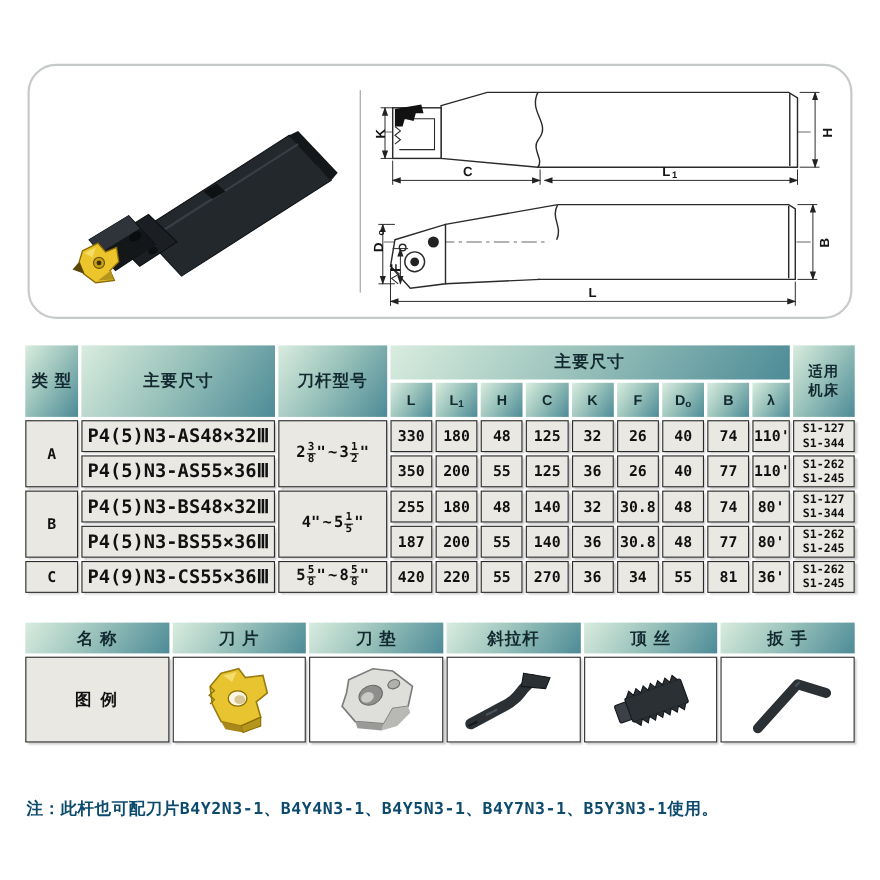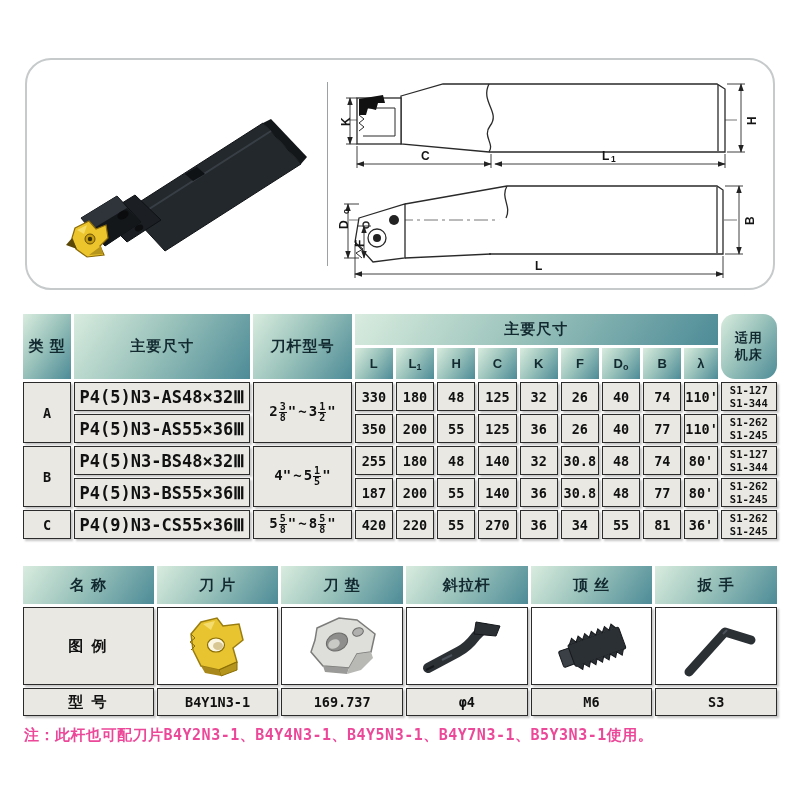--- a/index.html
+++ b/index.html
@@ -26,46 +26,46 @@
   .cell {
     background:#e9e8e3; border:1.6px solid #2b2b2b; text-align:center; vertical-align:middle;
     font-family:"DejaVu Sans Mono", monospace; font-weight:bold; font-size:13.5px; color:#111;
     box-shadow:2px 2px 2px rgba(90,90,90,.35);
   }
 
   
   .main-table { position:absolute; left:20px; top:311px; width:760px; }
   .main-table .hd.dim { font-size:13px; letter-spacing:0; }
   .main-table .mach { font-size:10.5px; line-height:1.15; letter-spacing:0; font-family:"DejaVu Sans Mono", monospace; }
-  .main-table .mach-hd { font-size:13px; line-height:1.25; letter-spacing:1px;border-radius:14px; }
+  .main-table .mach-hd { font-size:13px; line-height:1.25; letter-spacing:1px; }
   .main-table tr.datarow { height:29px; }
   .main-table tr.hrow1 { height:31px; }
   .main-table tr.hrow2 { height:31px; }
   .model-cell { font-size:17px; letter-spacing:0; }
   .range-cell { font-size:14px; }
   sub.small { font-size:9px; vertical-align:-2px; }
 
   
   .fr { display:inline-block; vertical-align:-0.55em; text-align:center; line-height:1.05; font-size:10px; margin:0 1px; }
   .fr .n { display:block; border-bottom:1.3px solid #111; padding:0 1px; }
   .fr .d { display:block; }
   .tld { margin:0 2px; }
 
   
   .parts-table { position:absolute; left:20px; top:563px; width:760px; }
-  .parts-table tr.hrow { height:38px;margin-top:44px; }
+  .parts-table tr.hrow { height:28px;margin-top:44px; }
   .parts-table tr.legendrow { height:78px;padding-left:44px; }
   .parts-table tr.modelrow { height:28px; }
   .parts-table .legend-img { background:#ffffff; }
   .legend-img svg { display:block; margin:0 auto; }
 
   
   .note {
     position:absolute; left:24px; top:726px; width:740px;
-    font-size:15px; color:#ec4899; font-weight:bold;
+    font-size:15px; color:#0c4a6e; font-weight:bold;
     font-family:"DejaVu Sans Mono", monospace; letter-spacing:0.5px;
   }
 
   
   .dim-label { font-family:"Liberation Sans", sans-serif; font-weight:bold; font-size:12px; fill:#151515; }
   .dim-sub { font-family:"Liberation Sans", sans-serif; font-weight:bold; font-size:8.5px; fill:#151515; }
 </style>
 </head>
 <body>
 
@@ -384,26 +384,18 @@
           </g>
         </svg>
       </td>
       <td class="cell legend-img">
         <svg width="110" height="72" viewBox="0 0 110 72">
           <path d="M28,62 L64,22 L90,30" fill="none" stroke="#2b3035" stroke-width="9" stroke-linecap="round" stroke-linejoin="round"></path>
           <path d="M62,24 L66,20" stroke="#4a5159" stroke-width="2"></path>
         </svg>
       </td>
     </tr>
-    <tr class="modelrow">
-      <td class="cell" style="font-size:15px; letter-spacing:2px; font-family:'Liberation Sans',sans-serif;">型 号</td>
-      <td class="cell">B4Y1N3-1</td>
-      <td class="cell">169.737</td>
-      <td class="cell">φ4</td>
-      <td class="cell">M6</td>
-      <td class="cell">S3</td>
-    </tr>
   </tbody>
     </table>
 
   <div class="note">注：此杆也可配刀片B4Y2N3-1、B4Y4N3-1、B4Y5N3-1、B4Y7N3-1、B5Y3N3-1使用。</div>
 
 </div>
 
 </body></html>

